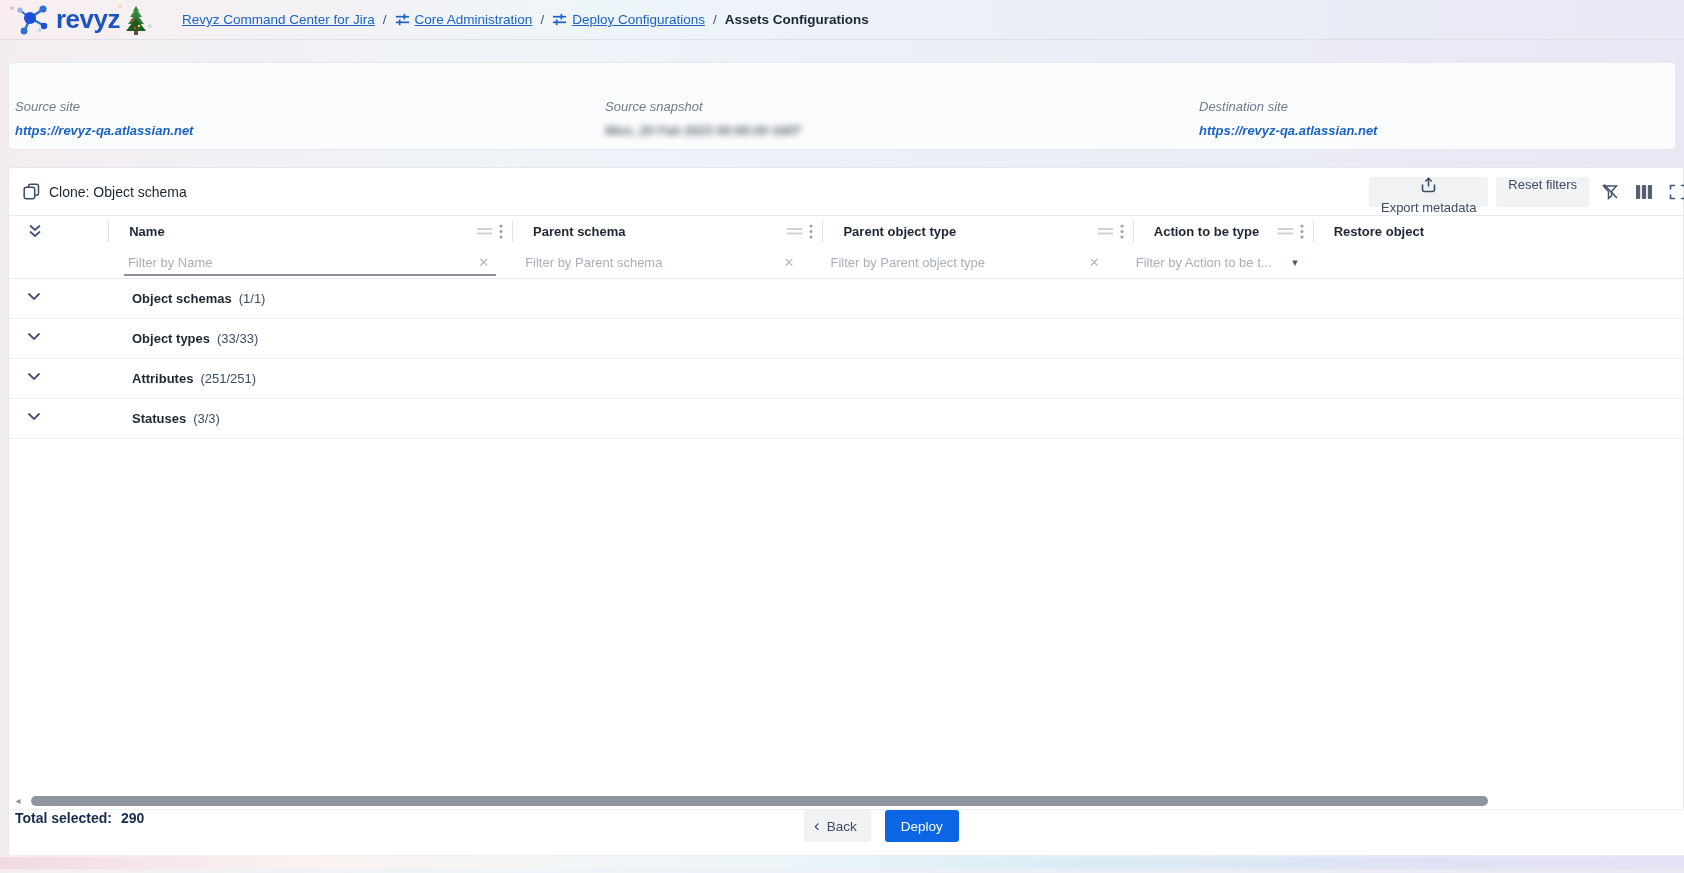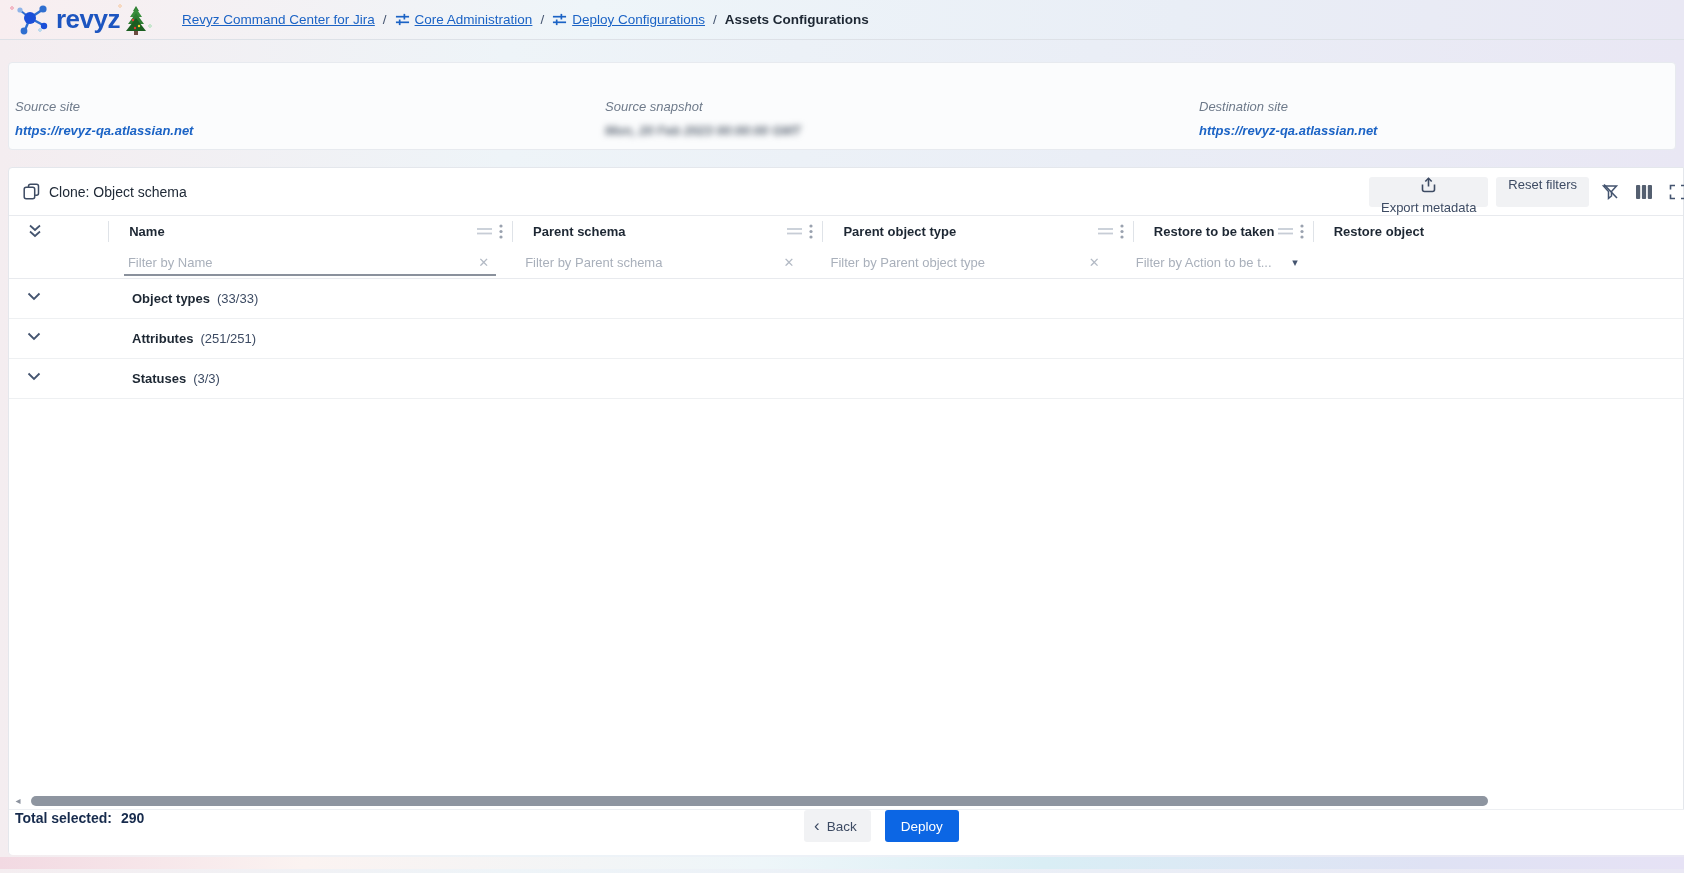--- a/index.html
+++ b/index.html
@@ -268,21 +268,21 @@
         <span>
           <svg width="4" height="15" viewBox="0 0 4 15">
               <circle cx="2" cy="2" r="1.6" fill="#9aa2af"></circle>
               <circle cx="2" cy="7.5" r="1.6" fill="#9aa2af"></circle>
               <circle cx="2" cy="13" r="1.6" fill="#9aa2af"></circle>
             </svg>
         </span>
       </span>
     </div>
     <div class="th c4 divided">
-      <span class="th-label">Restore to be taken</span>
+      <span class="th-label">Action to be type</span>
       <span class="th-tools">
         <span>
           <svg width="15" height="8" viewBox="0 0 15 8">
               <line x1="0" y1="2" x2="15" y2="2" stroke="#c7cdd6" stroke-width="1.8"></line>
               <line x1="0" y1="6.5" x2="15" y2="6.5" stroke="#c7cdd6" stroke-width="1.8"></line>
             </svg>
         </span>
         <span>
           <svg width="4" height="15" viewBox="0 0 4 15">
               <circle cx="2" cy="2" r="1.6" fill="#9aa2af"></circle>
@@ -317,38 +317,47 @@
     </div>
     <div class="fcell c5"></div>
   </div>
 
   <div class="grow">
     <span class="row-chevron">
       <svg width="14" height="9" viewBox="0 0 14 9">
           <polyline points="1.5,1.5 7,7 12.5,1.5" fill="none" stroke="#44546f" stroke-width="1.8"></polyline>
         </svg>
     </span>
-    <span class="g-label">Object types</span>
-    <span class="g-count">(33/33)</span>
+    <span class="g-label">Object schemas</span>
+    <span class="g-count">(1/1)</span>
   </div>
   <div class="grow">
     <span class="row-chevron">
       <svg width="14" height="9" viewBox="0 0 14 9">
           <polyline points="1.5,1.5 7,7 12.5,1.5" fill="none" stroke="#44546f" stroke-width="1.8"></polyline>
         </svg>
     </span>
-    <span class="g-label">Attributes</span>
-    <span class="g-count">(251/251)</span>
+    <span class="g-label">Object types</span>
+    <span class="g-count">(33/33)</span>
   </div>
   <div class="grow">
     <span class="row-chevron">
       <svg width="14" height="9" viewBox="0 0 14 9">
           <polyline points="1.5,1.5 7,7 12.5,1.5" fill="none" stroke="#44546f" stroke-width="1.8"></polyline>
         </svg>
     </span>
+    <span class="g-label">Attributes</span>
+    <span class="g-count">(251/251)</span>
+  </div>
+  <div class="grow">
+    <span class="row-chevron">
+      <svg width="14" height="9" viewBox="0 0 14 9">
+          <polyline points="1.5,1.5 7,7 12.5,1.5" fill="none" stroke="#44546f" stroke-width="1.8"></polyline>
+        </svg>
+    </span>
     <span class="g-label">Statuses</span>
     <span class="g-count">(3/3)</span>
   </div>
 
   <div class="hscroll">
     <span class="arrow">◂</span>
     <div class="thumb"></div>
   </div>
 
   <div class="cfooter">

